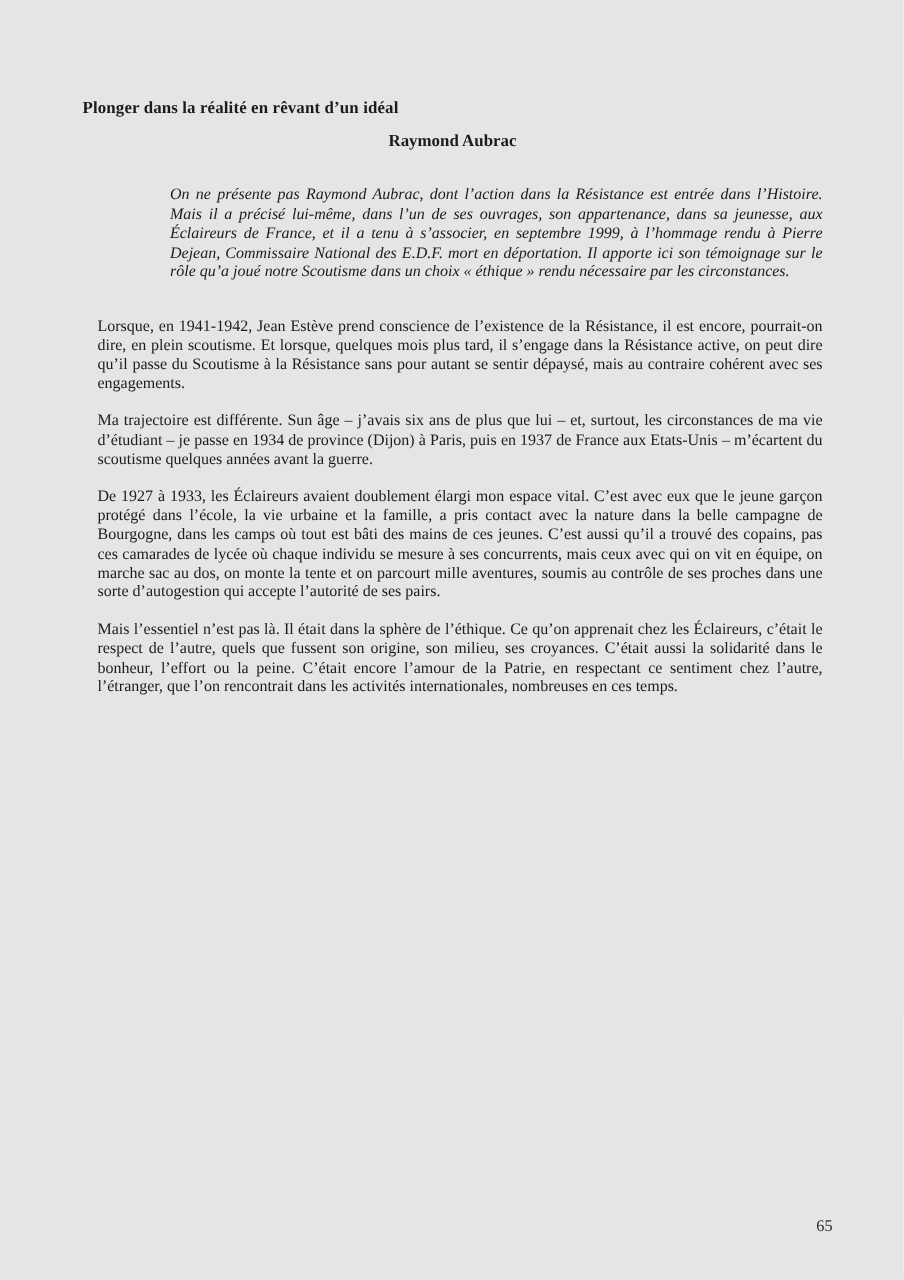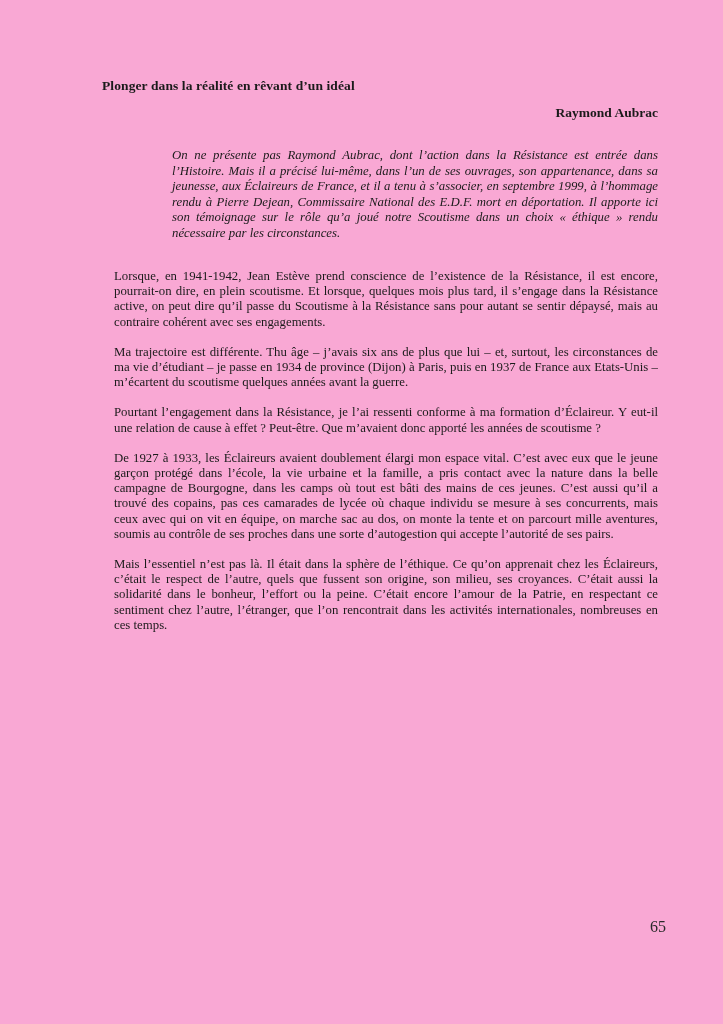--- a/index.html
+++ b/index.html
@@ -4,74 +4,73 @@
 <style>
   html, body {
     margin: 0;
     padding: 0;
     background: #ffffff;
   }
   .page {
     position: relative;
     width: 723px;
     height: 1024px;
-    background: #f9a8d4;
+    background: #e5e5e5;
     font-family: "Liberation Serif", "DejaVu Serif", serif;
     color: #1b1b1b;
     box-sizing: border-box;
-    padding: 78px 65px 0 102px;
+    padding: 78px 65px 0 66px;
     overflow: hidden;
   }
   .doc-title {
     font-size: 13.5px;
     font-weight: bold;
     margin: 0 0 11px 0;
     letter-spacing: 0.1px;
   }
   .doc-author {
     font-size: 13.5px;
     font-weight: bold;
-    text-align: right;
+    text-align: center;
     margin: 0 0 27px 0;
   }
   .intro {
     font-style: italic;
     font-size: 12.8px;
     line-height: 15.5px;
     text-align: justify;
     margin: 0 0 28px 70px;
   }
   .body-text p {
     font-size: 12.8px;
     line-height: 15.2px;
     text-align: justify;
     margin: 0 0 15px 12px;
   }
   .page-number {
     position: absolute;
-    top: 918px;
+    top: 973px;
     right: 57px;
-    font-size: 16px;
+    font-size: 13px;
     color: #2a2a2a;
   }
 </style>
 </head>
 <body>
 
 <div class="page">
 
   <h1 class="doc-title">Plonger dans la réalité en rêvant d’un idéal</h1>
 
   <div class="doc-author">Raymond Aubrac</div>
 
   <div class="intro">On ne présente pas Raymond Aubrac, dont l’action dans la Résistance est entrée dans l’Histoire. Mais il a précisé lui-même, dans l’un de ses ouvrages, son appartenance, dans sa jeunesse, aux Éclaireurs de France, et il a tenu à s’associer, en septembre 1999, à l’hommage rendu à Pierre Dejean, Commissaire National des E.D.F. mort en déportation. Il apporte ici son témoignage sur le rôle qu’a joué notre Scoutisme dans un choix « éthique » rendu nécessaire par les circonstances.</div>
 
   <div class="body-text">
     <p>Lorsque, en 1941-1942, Jean Estève prend conscience de l’existence de la Résistance, il est encore, pourrait-on dire, en plein scoutisme. Et lorsque, quelques mois plus tard, il s’engage dans la Résistance active, on peut dire qu’il passe du Scoutisme à la Résistance sans pour autant se sentir dépaysé, mais au contraire cohérent avec ses engagements.</p>
-    <p>Ma trajectoire est différente. Thu âge – j’avais six ans de plus que lui – et, surtout, les circonstances de ma vie d’étudiant – je passe en 1934 de province (Dijon) à Paris, puis en 1937 de France aux Etats-Unis – m’écartent du scoutisme quelques années avant la guerre.</p>
-    <p>Pourtant l’engagement dans la Résistance, je l’ai ressenti conforme à ma formation d’Éclaireur. Y eut-il une relation de cause à effet ? Peut-être. Que m’avaient donc apporté les années de scoutisme ?</p>
+    <p>Ma trajectoire est différente. Sun âge – j’avais six ans de plus que lui – et, surtout, les circonstances de ma vie d’étudiant – je passe en 1934 de province (Dijon) à Paris, puis en 1937 de France aux Etats-Unis – m’écartent du scoutisme quelques années avant la guerre.</p>
     <p>De 1927 à 1933, les Éclaireurs avaient doublement élargi mon espace vital. C’est avec eux que le jeune garçon protégé dans l’école, la vie urbaine et la famille, a pris contact avec la nature dans la belle campagne de Bourgogne, dans les camps où tout est bâti des mains de ces jeunes. C’est aussi qu’il a trouvé des copains, pas ces camarades de lycée où chaque individu se mesure à ses concurrents, mais ceux avec qui on vit en équipe, on marche sac au dos, on monte la tente et on parcourt mille aventures, soumis au contrôle de ses proches dans une sorte d’autogestion qui accepte l’autorité de ses pairs.</p>
     <p>Mais l’essentiel n’est pas là. Il était dans la sphère de l’éthique. Ce qu’on apprenait chez les Éclaireurs, c’était le respect de l’autre, quels que fussent son origine, son milieu, ses croyances. C’était aussi la solidarité dans le bonheur, l’effort ou la peine. C’était encore l’amour de la Patrie, en respectant ce sentiment chez l’autre, l’étranger, que l’on rencontrait dans les activités internationales, nombreuses en ces temps.</p>
   </div>
 
   <div class="page-number">65</div>
 
 </div>
 
 </body></html>

